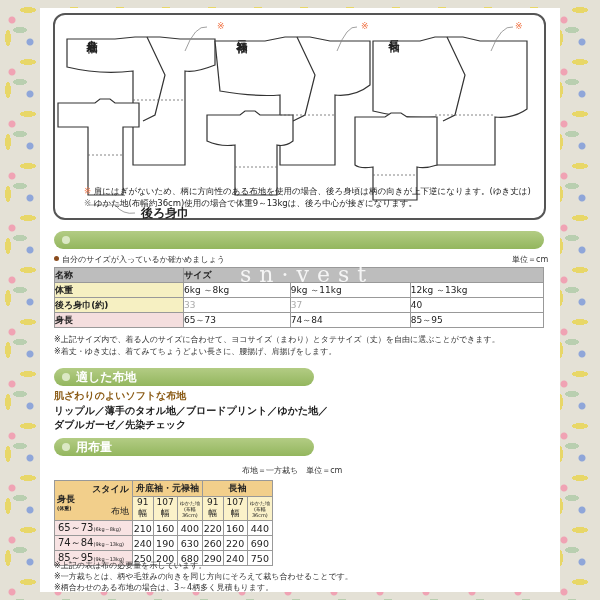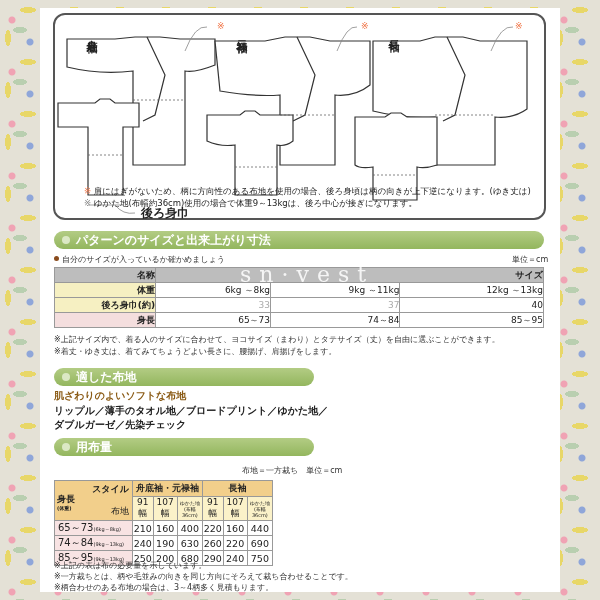--- a/index.html
+++ b/index.html
@@ -39,23 +39,23 @@
     background: linear-gradient(to bottom, #b3cc84, #93b65e);
     color: #fff; font-weight: bold; font-size: 12px; line-height: 18px; padding-left: 8px;
   }
   .section-bar .dot { display:inline-block; width:8px; height:8px; border-radius:50%; background:#dbe8c4; margin-right:6px; vertical-align: 0; }
 
   .small { position:absolute; font-size:8px; white-space:nowrap; color:#333; }
   .bullet { display:inline-block; width:5px; height:5px; border-radius:50%; background:#8a4b1c; margin-right:3px; vertical-align:1px; }
 
   table { border-collapse: collapse; position:absolute; }
   .size-table { left: 54px; top: 267px; width: 490px; font-size: 9px; }
-  .size-table td, .size-table th { border: 1px solid #999; text-align:right; height: 15px; padding: 0; }
+  .size-table td, .size-table th { border: 1px solid #999; text-align:left; height: 15px; padding: 0; }
   .size-table th { background: #bdbdbd; font-weight: bold; }
-  .size-table td.lbl { font-weight:bold; width: 101px; }
+  .size-table td.lbl { font-weight:bold; width: 129px; }
   .size-table tr.r0 td.lbl { background:#f6f0c2; }
   .size-table tr.r1 td.lbl { background:#f6f0c2; }
   .size-table tr.r2 td.lbl { background:#f4dede; }
   .size-table td.faint { color:#aaa; }
 
   .watermark { position:absolute; left:240px; top:262px; font-size:22px; color:rgba(255,255,255,0.85); letter-spacing:8px; font-family:"DejaVu Serif", serif; }
 
   .fab-title { position:absolute; left:54px; top:389px; font-size:10px; font-weight:bold; color:#8a5a14; }
   .fab-list { position:absolute; left:54px; font-size:10px; font-weight:bold; color:#222; white-space:nowrap; }
 
@@ -120,21 +120,21 @@
 <span class="note-line" style="left:84px;top:186px;position:absolute">
   <span class="mk">※</span>
   <span>肩にはぎがないため、柄に方向性のある布地を使用の場合、後ろ身頃は柄の向きが上下逆になります。(ゆき丈は)</span>
 </span>
 <span class="note-line" style="left:84px;top:198px;position:absolute">
   <span class="mk2">※</span>
   <span>ゆかた地(布幅約36cm)使用の場合で体重9～13kgは、後ろ中心が接ぎになります。</span>
 </span>
 
 <div class="section-bar" style="top:231px;width:490px">
-  <span class="dot"></span><span>パターンのサイズと出来上がり寸法</span>
+  <span class="dot"></span>
 </div>
 <span class="small" style="left:54px;top:254px"><span class="bullet"></span><span>自分のサイズが入っているか確かめましょう</span></span>
 <span class="small" style="left:512px;top:254px">単位＝cm</span>
 
 <table class="size-table">
   <tbody>
       <tr>
     <th>名称</th>
     <th colspan="3">サイズ</th>
   </tr>

